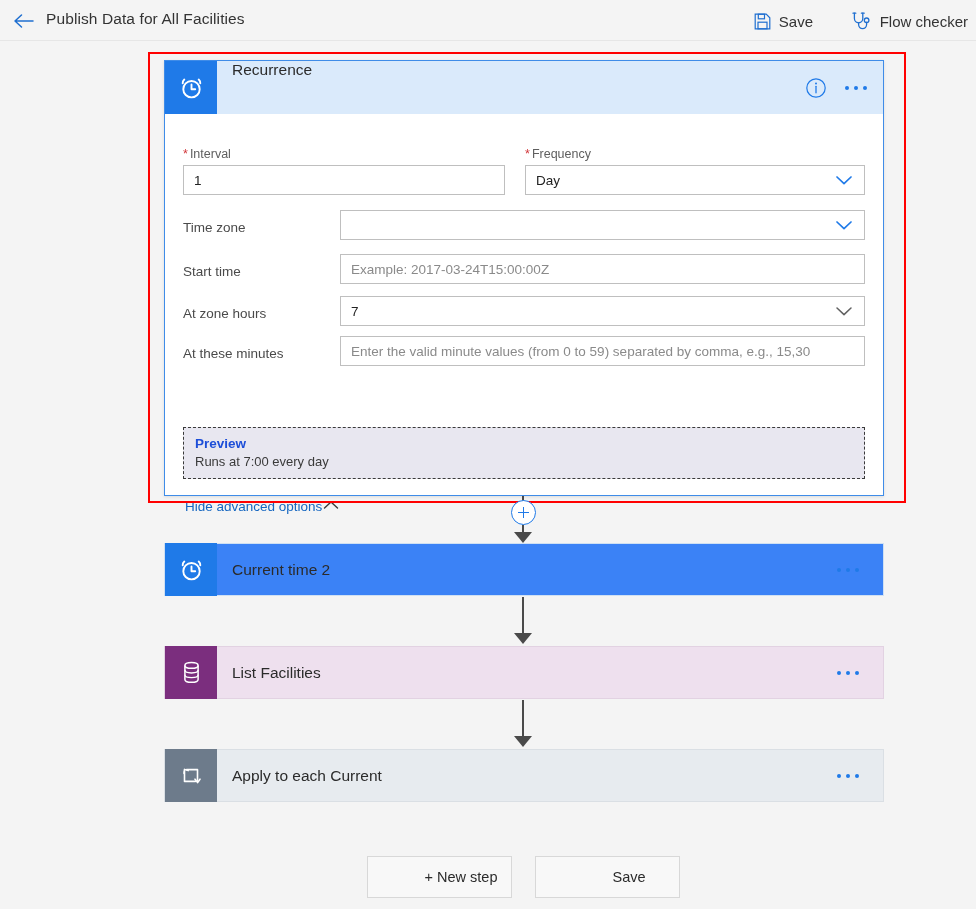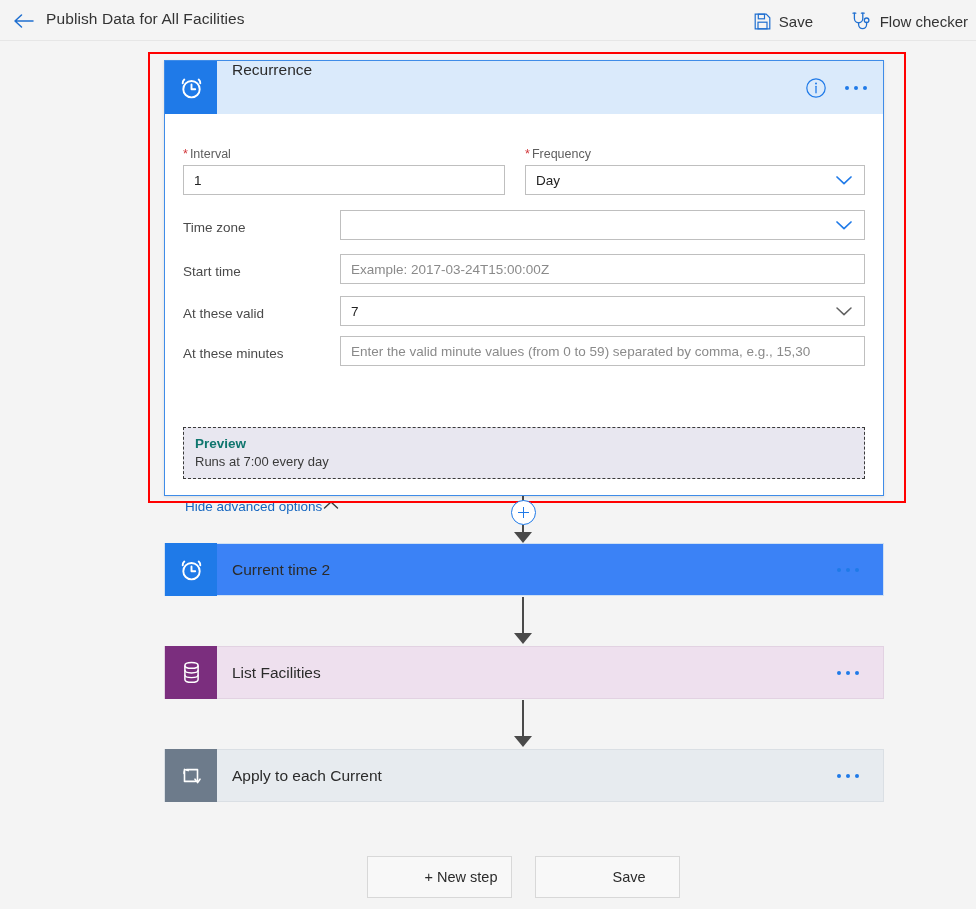--- a/index.html
+++ b/index.html
@@ -103,21 +103,21 @@
 
   
   .p { position: absolute; }
 
   
   .preview-box {
     position: absolute; left: 18px; top: 313px; width: 682px; height: 52px;
     background: #e8e7f0; border: 1px dashed #3a3a3a;
     padding: 7px 10px 0 11px;
   }
-  .preview-title { font-size: 13.5px; font-weight: bold; color: #0f766e; line-height: 17px; }
+  .preview-title { font-size: 13.5px; font-weight: bold; color: #1d4ed8; line-height: 17px; }
   .preview-sub { font-size: 13px; color: #3a3a3a; line-height: 17px; margin-top: 1px; }
 
   .adv-link {
     position: absolute; left: 20px; top: 385px;
     display: flex; align-items: center; 
     font-size: 13.5px; color: #1566c0; cursor: pointer;
   }
 
   
   .card-collapsed {
@@ -256,21 +256,21 @@
               <path d="M3 3 L10 9.6 L17 3" fill="none" stroke="#1f7ae8" stroke-width="1.7" stroke-linecap="round" stroke-linejoin="round"></path>
             </svg>
           </span>
         </div>
 
         <div class="p row-label" style="left:18px; top:150px;">Start time</div>
         <div class="p fld placeholder" style="left:175px; top:140px; width:525px;">
           <span class="val">Example: 2017-03-24T15:00:00Z</span>
         </div>
 
-        <div class="p row-label" style="left:18px; top:192px;">At these valid</div>
+        <div class="p row-label" style="left:18px; top:192px;">At zone hours</div>
         <div class="p fld" style="left:175px; top:182px; width:525px;">
           <span class="val">7</span>
           <span class="chev">
             <svg width="20" height="12" viewBox="0 0 20 12" aria-hidden="true">
               <path d="M3 3 L10 9.6 L17 3" fill="none" stroke="#606060" stroke-width="1.5" stroke-linecap="round" stroke-linejoin="round"></path>
             </svg>
           </span>
         </div>
 
         <div class="p row-label" style="left:18px; top:232px;">At these minutes</div>

